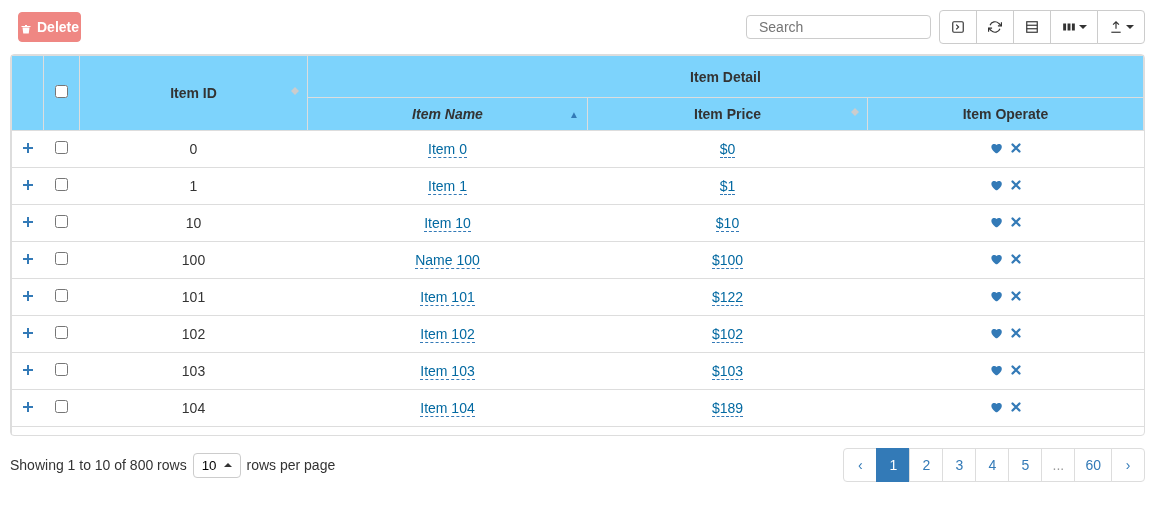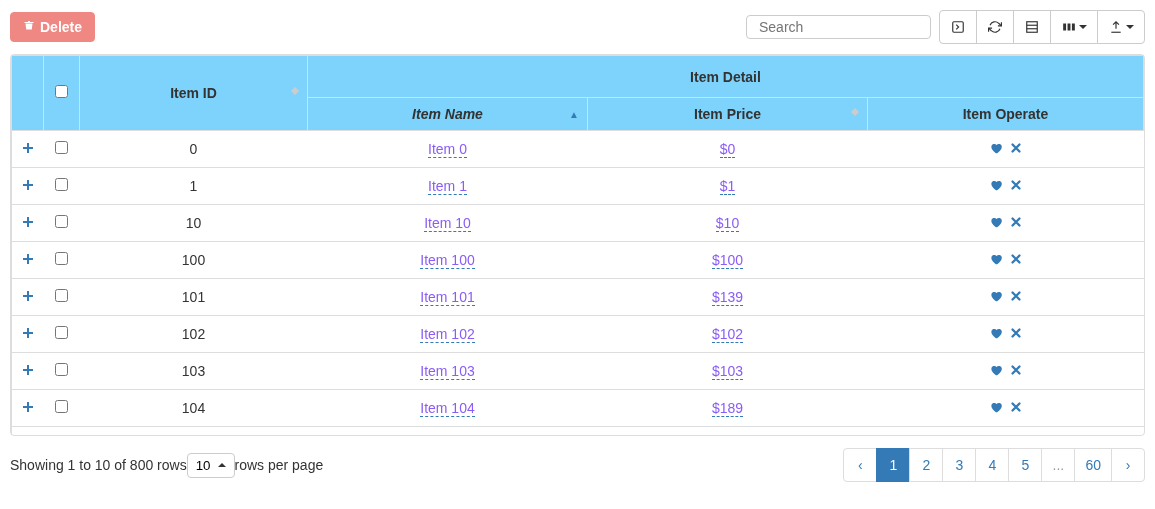--- a/index.html
+++ b/index.html
@@ -1,18 +1,18 @@
 <!DOCTYPE html>
 <html><head>
 <meta charset="utf-8">
 <style>
 * { box-sizing: border-box; margin: 0; padding: 0; }
 body { font-family: "Helvetica Neue", Helvetica, Arial, sans-serif; font-size: 14px; color: #333; padding: 10px; width: 1155px; }
 .toolbar { display: flex; justify-content: space-between; align-items: center; margin-bottom: 10px; }
-.btn { display: inline-flex; align-items: flex-start; padding: 6px 12px; font-size: 14px; border-radius: 4px; border: 1px solid transparent; cursor: pointer; background: #fff; }
+.btn { display: inline-flex; align-items: flex-end; padding: 6px 1px; font-size: 14px; border-radius: 4px; border: 1px solid transparent; cursor: pointer; background: #fff; margin-left: 8px; }
 .btn-danger { background: #ef8783; color: #fff; border-color: #ef8783; font-weight: bold; }
 .btn-danger svg { margin-right: 5px; }
 .toolbar-right { display: flex; align-items: center; gap: 0; }
 .search-input { width: 185px; height: 24px; padding: 6px 12px; border: 1px solid #ccc; border-radius: 4px; margin-right: 8px; font-size: 14px; }
 .btn-group { display: inline-flex; }
 .btn-icon { width: 38px; height: 34px; border: 1px solid #ccc; background: #fff; display: inline-flex; align-items: center; justify-content: center; cursor: pointer; padding: 0; }
 .btn-icon:first-child { border-radius: 4px 0 0 4px; }
 .btn-icon:last-child { border-radius: 0 4px 4px 0; }
 .btn-icon + .btn-icon { margin-left: -1px; }
 .btn-icon.wide { width: 48px; }
@@ -25,28 +25,28 @@
 th.sortable { position: relative; }
 .sort-both::after { content: ""; position: absolute; right: 8px; top: 50%; transform: translateY(-50%); width: 0; height: 0; border-left: 4px solid transparent; border-right: 4px solid transparent; border-top: 4px solid #ccc; }
 .sort-both::before { content: ""; position: absolute; right: 8px; top: calc(50% - 6px); width: 0; height: 0; border-left: 4px solid transparent; border-right: 4px solid transparent; border-bottom: 4px solid #ccc; }
 .sort-asc::after { content: "▲"; color: #337ab7; font-size: 10px; position: absolute; right: 8px; top: 50%; transform: translateY(-50%); }
 .col-expand { width: 32px; }
 .col-check { width: 36px; }
 .col-id { width: 228px; }
 .col-name { width: 280px; font-style: italic; }
 .col-price { width: 280px; text-align: center; }
 .expand-icon { color: #337ab7; cursor: pointer; font-weight: bold; }
-.link { color: #8b5cf6; text-decoration: none; border-bottom: 1px dashed #337ab7; cursor: pointer; }
+.link { color: #0369a1; text-decoration: none; border-bottom: 1px dashed #337ab7; cursor: pointer; }
 .op-icons { display: inline-flex; gap: 6px; justify-content: center; color: #337ab7; }
 .op-icons svg { cursor: pointer; }
 tbody tr { height: 37px; }
 tbody td { border-left: none; border-right: none; }
 tbody td:first-child { border-left: 1px solid #ddd; }
 .footer { display: flex; justify-content: space-between; align-items: center; margin-top: 12px; }
-.footer-left { display: flex; align-items: center; }
+.footer-left { display: flex; align-items: center; gap: 6px; }
 .page-size-btn { border: 1px solid #ccc; border-radius: 4px; padding: 4px 8px; background: #fff; cursor: pointer; display: inline-flex; align-items: center; gap: 4px; }
 .pagination { display: flex; }
 .page-item { min-width: 34px; height: 34px; border: 1px solid #ddd; display: inline-flex; align-items: center; justify-content: center; color: #337ab7; cursor: pointer; padding: 0 10px; margin-left: -1px; background: #fff; }
 .page-item:first-child { border-radius: 4px 0 0 4px; margin-left: 0; }
 .page-item:last-child { border-radius: 0 4px 4px 0; }
 .page-item.active { background: #337ab7; color: #fff; border-color: #337ab7; }
 .page-item.disabled { color: #999; cursor: default; }
 input[type=checkbox] { cursor: pointer; }
 .caret-down { width: 0; height: 0; border-left: 4px solid transparent; border-right: 4px solid transparent; border-top: 4px solid #333; display: inline-block; margin-left: 3px; }
 .caret-up { width: 0; height: 0; border-left: 4px solid transparent; border-right: 4px solid transparent; border-bottom: 4px solid #333; display: inline-block; margin-left: 3px; }
@@ -175,40 +175,40 @@
                 </svg>
               </span></td>
           </tr>
           <tr>
             <td><span class="expand-icon"><svg width="12" height="12" viewBox="0 0 24 24" fill="#337ab7">
                   <rect x="10" y="2" width="4" height="20"></rect>
                   <rect x="2" y="10" width="20" height="4"></rect>
                 </svg></span></td>
             <td><input type="checkbox" style=""></td>
             <td>100</td>
-            <td><a class="link">Item 100</a></td>
+            <td><a class="link">Name 100</a></td>
             <td><a class="link">$100</a></td>
             <td><span class="op-icons">
                 <svg width="14" height="14" viewBox="0 0 24 24" fill="#337ab7">
                   <path d="M12 21s-8-5.3-8-11a5 5 0 019-3 5 5 0 019 3c0 5.7-8 11-8 11z"></path>
                 </svg>
                 <svg width="14" height="14" viewBox="0 0 24 24" fill="#337ab7">
                   <path d="M18 6L6 18M6 6l12 12" stroke="#337ab7" stroke-width="4" stroke-linecap="round"></path>
                 </svg>
               </span></td>
           </tr>
           <tr>
             <td><span class="expand-icon"><svg width="12" height="12" viewBox="0 0 24 24" fill="#337ab7">
                   <rect x="10" y="2" width="4" height="20"></rect>
                   <rect x="2" y="10" width="20" height="4"></rect>
                 </svg></span></td>
             <td><input type="checkbox" style=""></td>
             <td>101</td>
             <td><a class="link">Item 101</a></td>
-            <td><a class="link">$139</a></td>
+            <td><a class="link">$122</a></td>
             <td><span class="op-icons">
                 <svg width="14" height="14" viewBox="0 0 24 24" fill="#337ab7">
                   <path d="M12 21s-8-5.3-8-11a5 5 0 019-3 5 5 0 019 3c0 5.7-8 11-8 11z"></path>
                 </svg>
                 <svg width="14" height="14" viewBox="0 0 24 24" fill="#337ab7">
                   <path d="M18 6L6 18M6 6l12 12" stroke="#337ab7" stroke-width="4" stroke-linecap="round"></path>
                 </svg>
               </span></td>
           </tr>
           <tr>

